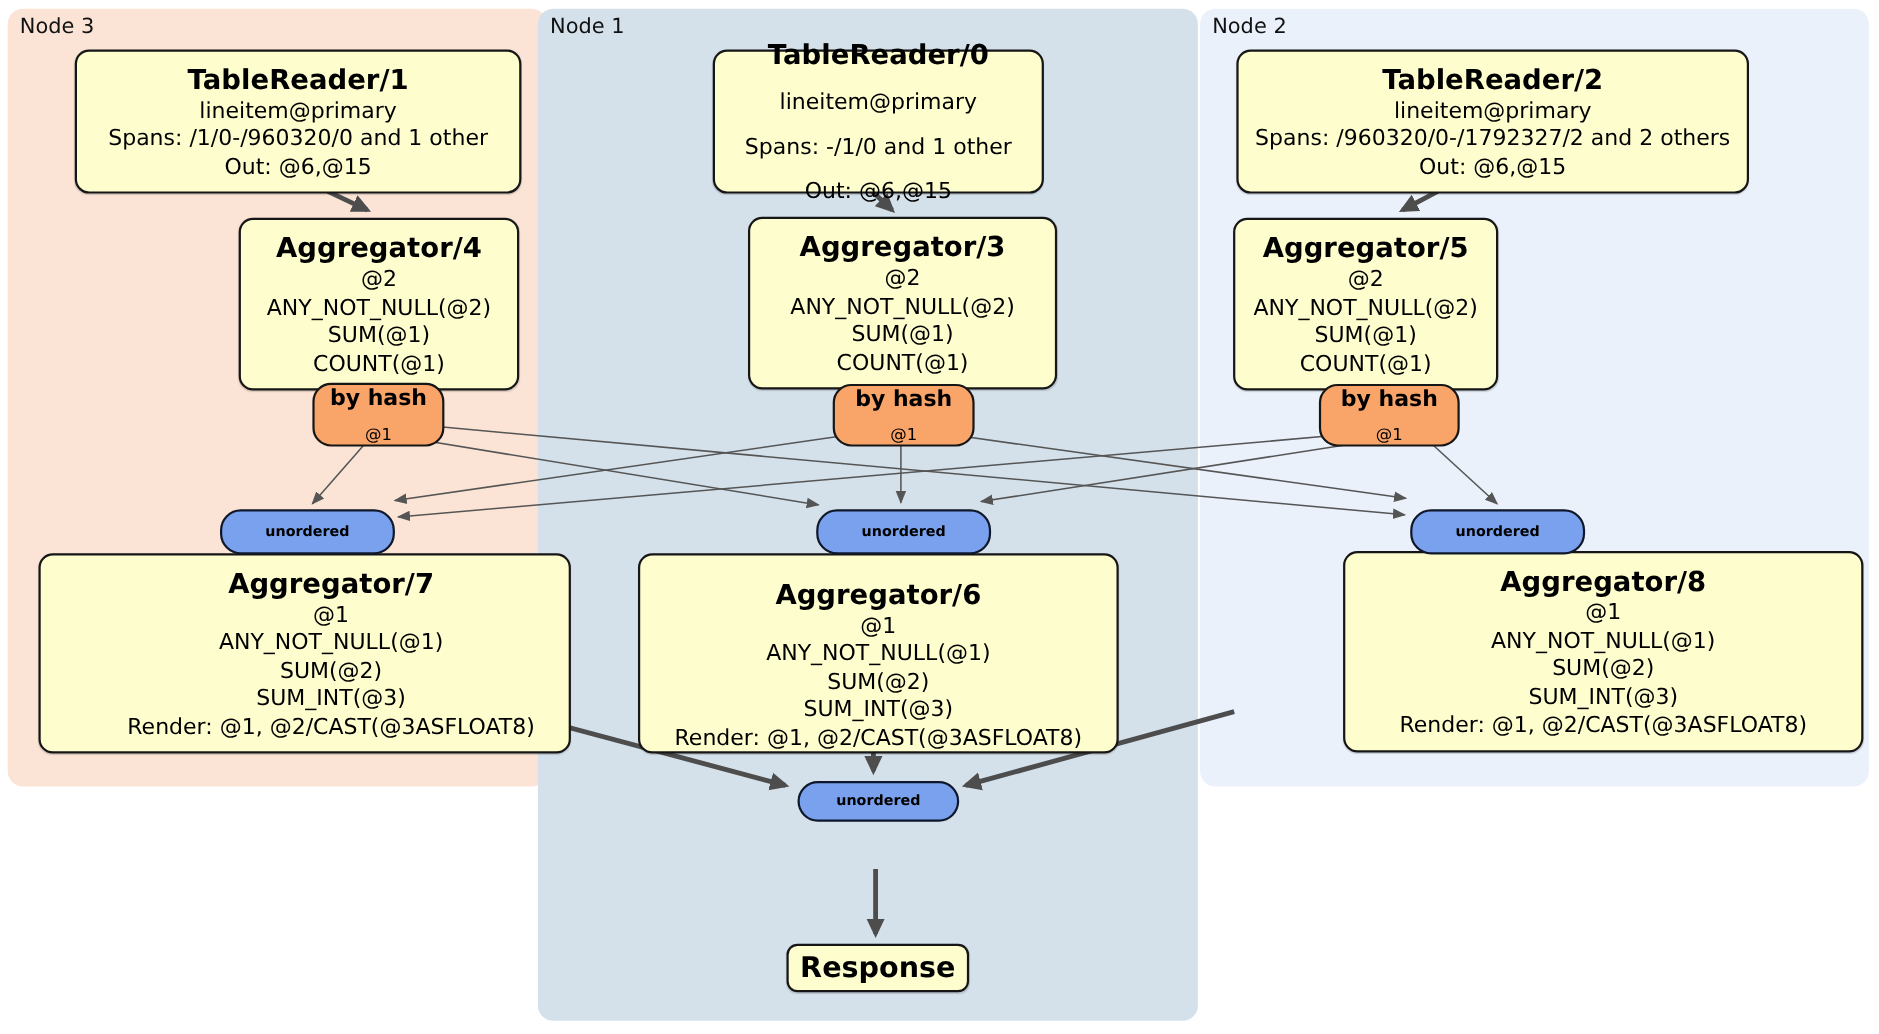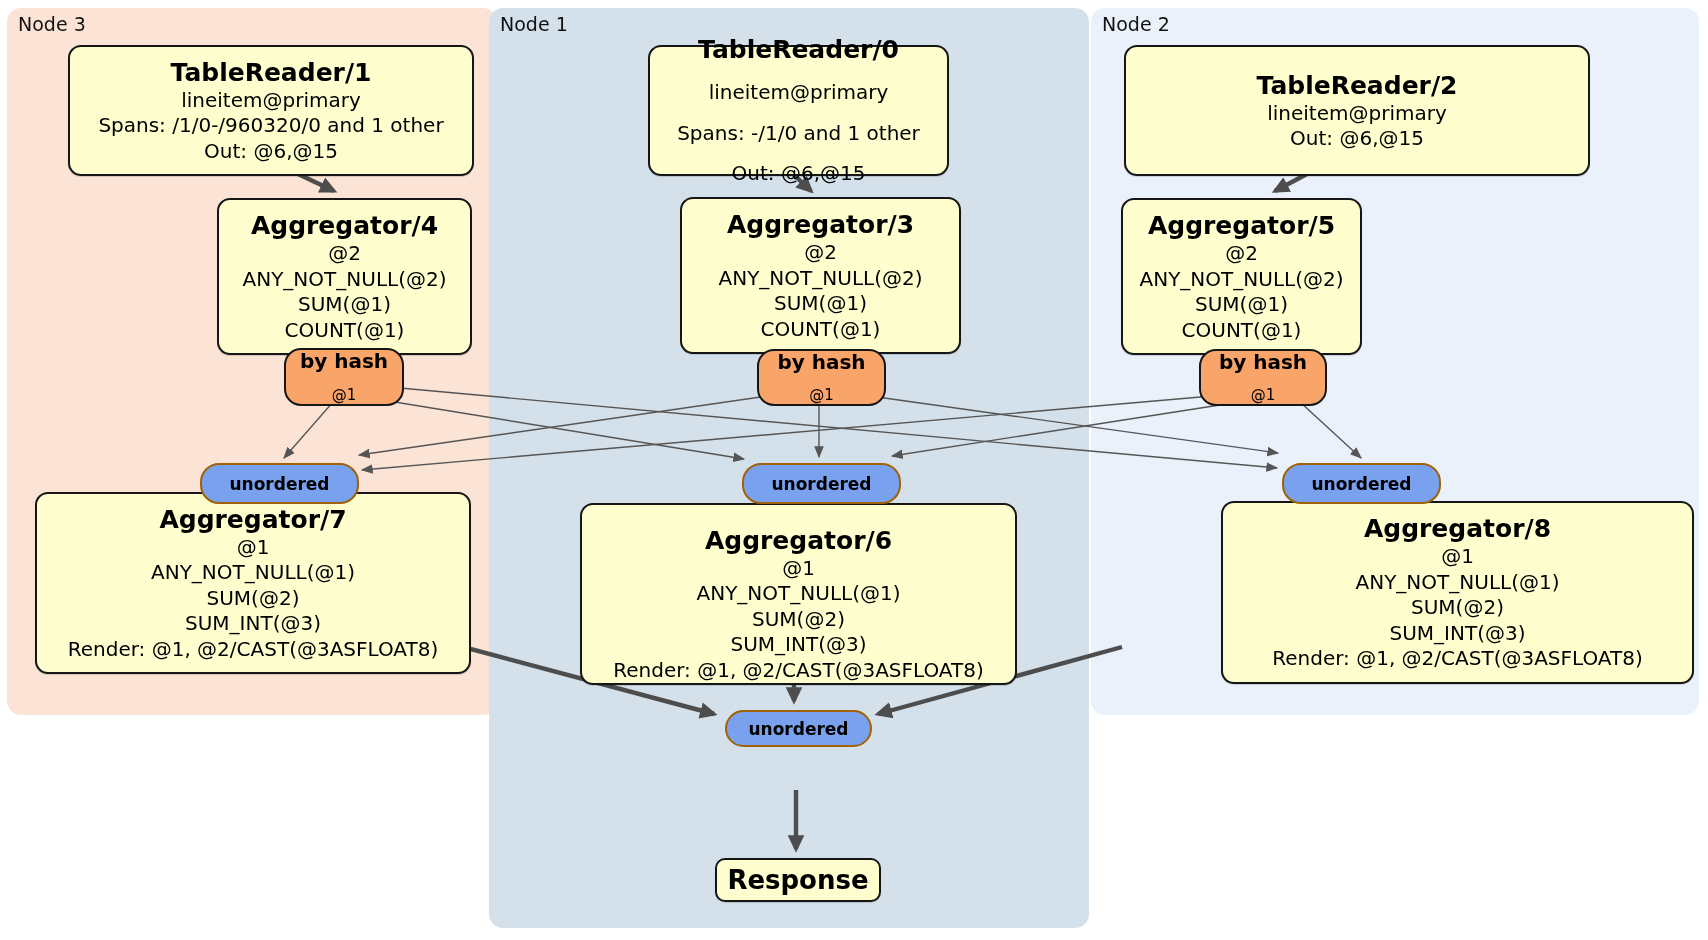--- a/index.html
+++ b/index.html
@@ -20,40 +20,40 @@
         text-align:center;box-shadow:0 1px 1px rgba(0,0,0,0.15);}
   .proc-title{font-size:25px;font-weight:bold;line-height:31px;white-space:nowrap;}
   .proc-line{font-size:20px;line-height:25.5px;white-space:nowrap;}
 
   #tr1{left:68px;top:45px;width:402px;height:127px;}
   #tr0{left:648px;top:45px;width:297px;height:127px;gap:15px;}
   #tr2{left:1124px;top:45px;width:462px;height:127px;}
   #agg4{left:217px;top:198px;width:251px;height:153px;}
   #agg3{left:680px;top:197px;width:277px;height:153px;}
   #agg5{left:1121px;top:198px;width:237px;height:153px;text-align:right;}
-  #agg7{left:35px;top:492px;width:432px;height:178px;}
+  #agg7{left:35px;top:503px;width:432px;height:178px;padding-left:48px;}
   #agg6{left:580px;top:503px;width:433px;height:178px;justify-content:flex-end;}
   #agg8{left:1176px;top:501px;width:469px;height:179px;margin-left:45px;}
   #noop{left:723px;top:747px;width:147px;height:41px;border-radius:10px;}
   #response{left:715px;top:858px;width:162px;height:40px;border-radius:10px;}
   #noop .proc-title,#response .proc-title{font-size:26px;line-height:30px;}
 
   .router{position:absolute;z-index:11;background:var(--router-fill);
           border:2px solid #161616;border-radius:17px;
           display:flex;flex-direction:column;align-items:center;justify-content:space-between;text-align:center;}
   .router-label{font-size:20px;font-weight:bold;line-height:23px;}
   .router-detail{font-size:15px;line-height:17px;}
   #r4{left:284px;top:348px;width:116px;height:54px;}
   #r3{left:757px;top:349px;width:125px;height:53px;}
   #r5{left:1199px;top:349px;width:124px;height:53px;}
 
   .sync{position:absolute;z-index:11;background:var(--sync-fill);
-        border:2px solid #a16207;border-radius:19px;
+        border:2px solid #0f172a;border-radius:19px;
         display:flex;align-items:center;justify-content:center;
-        font-size:17px;font-weight:bold;}
+        font-size:13px;font-weight:bold;}
   #s7{left:200px;top:463px;width:155px;height:37px;}
   #s6{left:742px;top:463px;width:155px;height:37px;}
   #s8{left:1282px;top:463px;width:155px;height:37px;}
   #s9{left:725px;top:710px;width:143px;height:33px;}
 </style>
 </head>
 <body>
 
 <div id="canvas">
 
@@ -108,20 +108,21 @@
   </div>
   <div class="proc" id="tr0">
     <div class="proc-title">TableReader/0</div>
     <div class="proc-line">lineitem@primary</div>
     <div class="proc-line">Spans: -/1/0 and 1 other</div>
     <div class="proc-line">Out: @6,@15</div>
   </div>
   <div class="proc" id="tr2">
     <div class="proc-title">TableReader/2</div>
     <div class="proc-line">lineitem@primary</div>
+    <div class="proc-line">Spans: /960320/0-/1792327/2 and 2 others</div>
     <div class="proc-line">Out: @6,@15</div>
   </div>
 
   <div class="proc" id="agg4">
     <div class="proc-title">Aggregator/4</div>
     <div class="proc-line">@2</div>
     <div class="proc-line">ANY_NOT_NULL(@2)</div>
     <div class="proc-line">SUM(@1)</div>
     <div class="proc-line">COUNT(@1)</div>
   </div>

